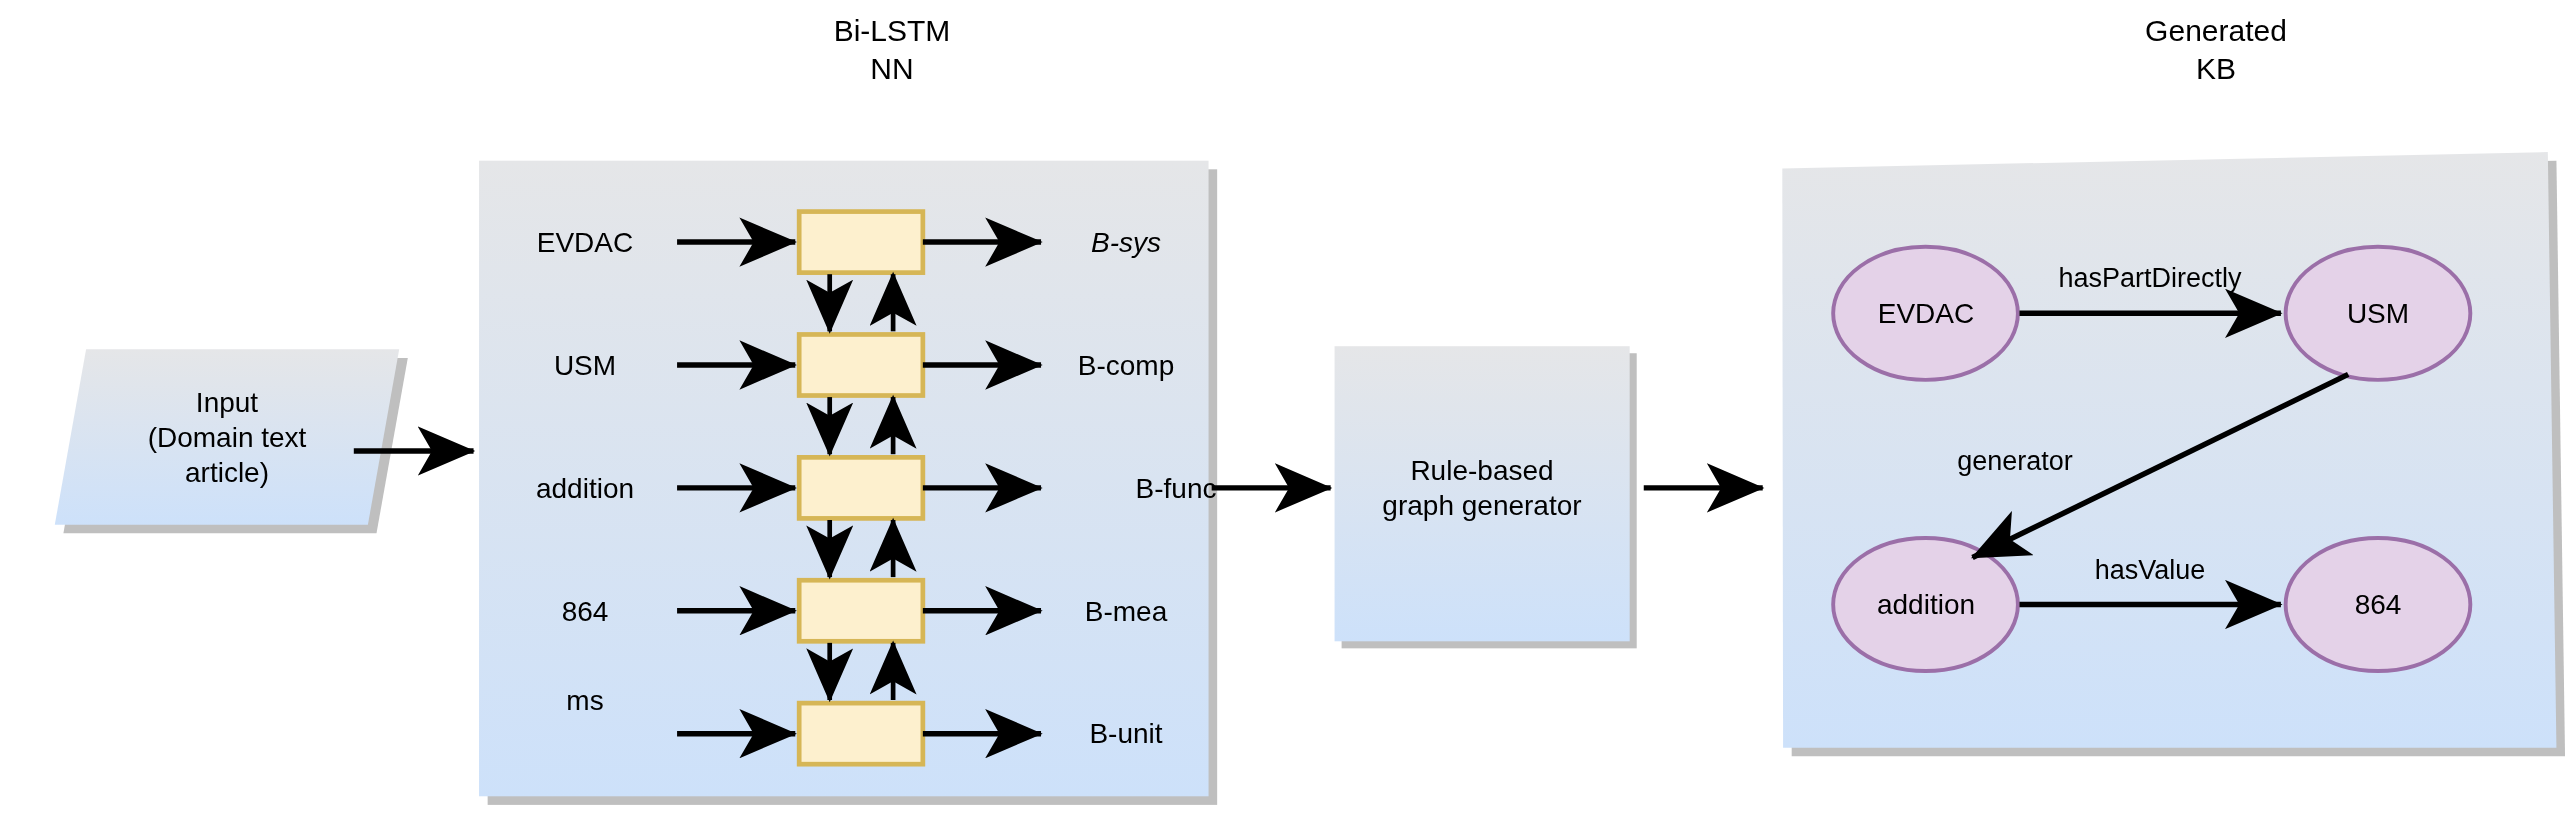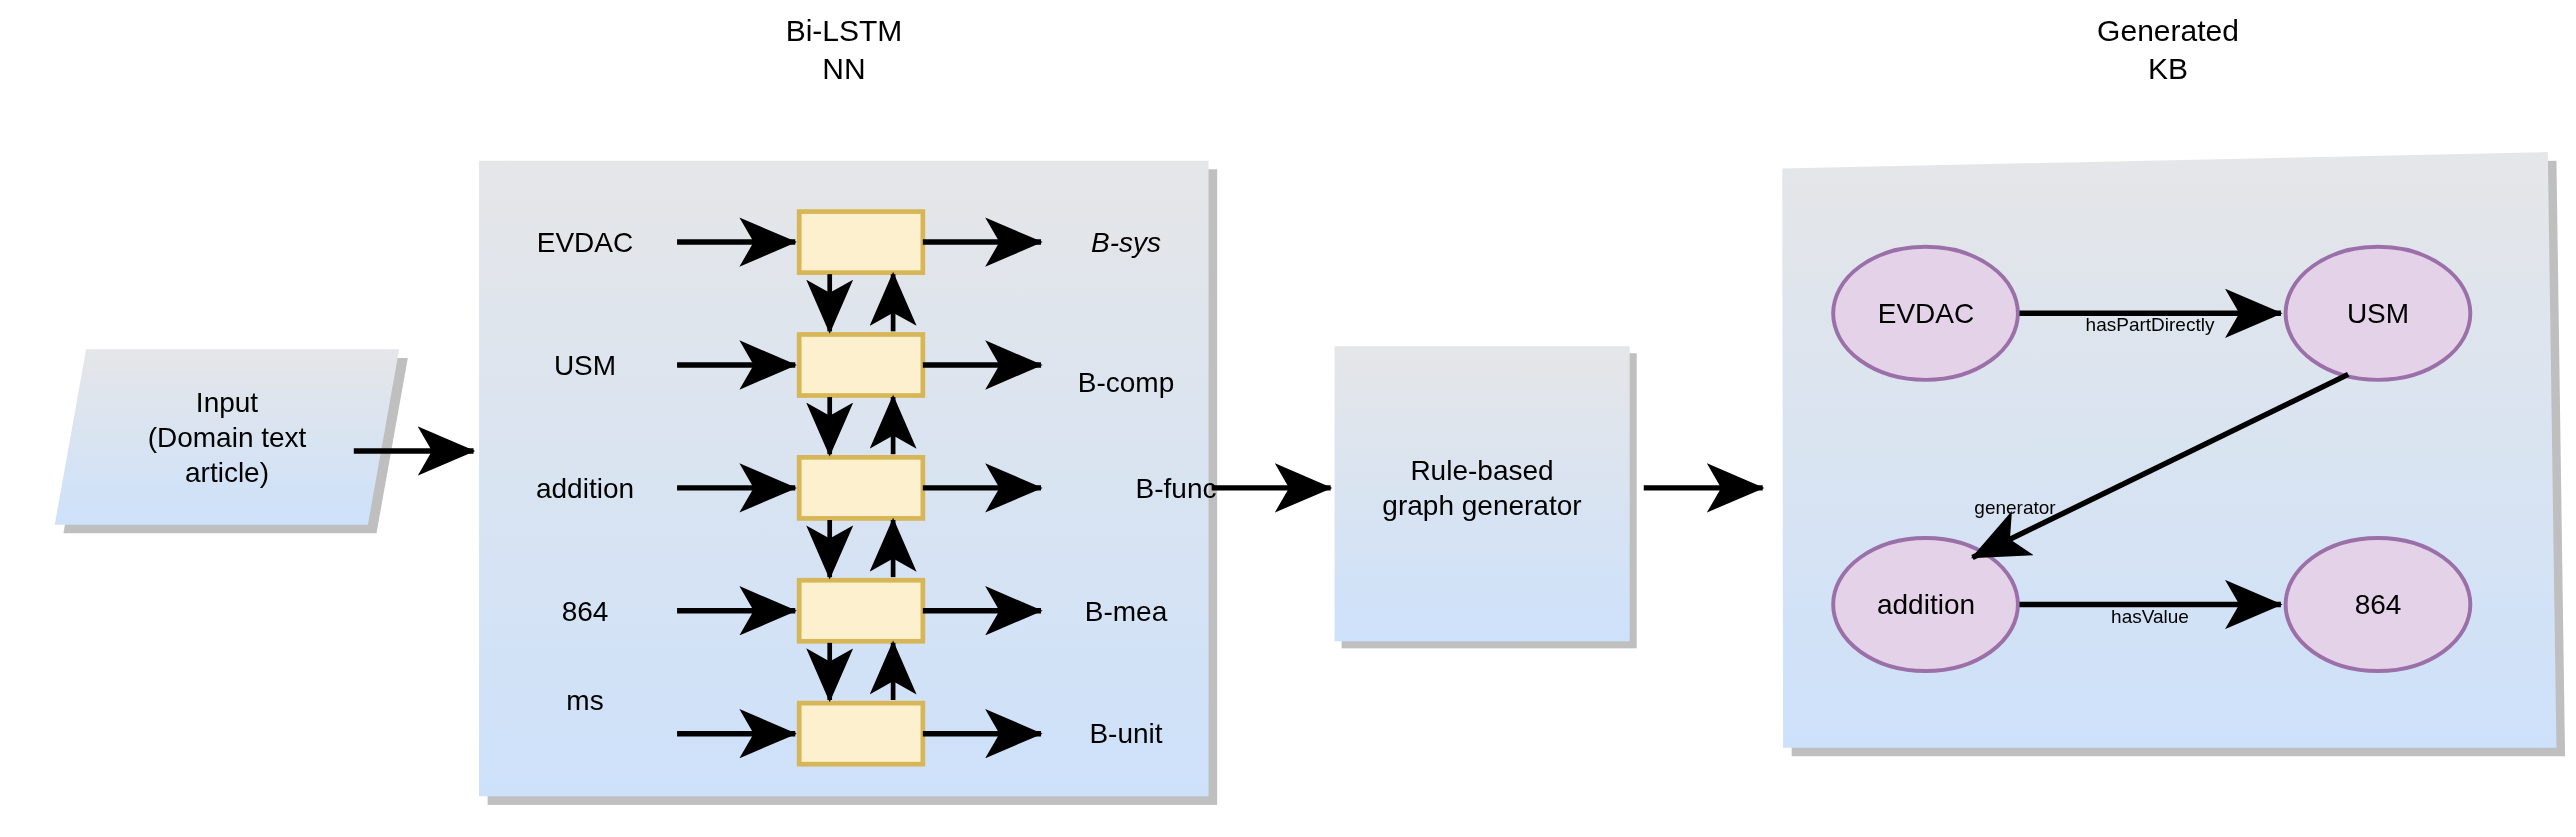--- a/index.html
+++ b/index.html
@@ -1,24 +1,24 @@
 <!DOCTYPE html>
 <html style="font-size:12.5px"><head>
 <meta charset="utf-8">
 <style>
   html,body{margin:0;padding:0;background:#ffffff;}
   body{width:2576px;height:838px;position:relative;overflow:hidden;
        font-family:"Liberation Sans","DejaVu Sans",sans-serif;color:#000;}
   .stage{position:absolute;left:0;top:0;width:2576px;height:838px;}
   svg.layer{position:absolute;left:0;top:0;width:2576px;height:838px;overflow:visible;}
   .lbl{position:absolute;white-space:pre;line-height:1.25;text-align:center;}
-  .title{font-size:30px;}
+  .title{font-size:30px;margin-left:48px;}
   .node-txt{font-size:28px;}
   .io-txt{font-size:28px;}
-  .edge-txt{font-size:19px;margin-top:46px;}
+  .edge-txt{font-size:27px;}
   .box-txt{font-size:28px;text-align:center;}
   .ctr{transform:translate(-50%,-50%);}
 </style>
 </head>
 <body>
 
 <div class="stage">
 
   <svg class="layer" viewBox="0 0 3291 1070">
     <defs>
@@ -136,21 +136,21 @@
   <div class="lbl title ctr" style="left:2168px;top:49px;">Generated
 KB</div>
 
   <div class="lbl io-txt ctr" style="left:585px;top:242px;">EVDAC</div>
   <div class="lbl io-txt ctr" style="left:585px;top:365px;">USM</div>
   <div class="lbl io-txt ctr" style="left:585px;top:488px;">addition</div>
   <div class="lbl io-txt ctr" style="left:585px;top:611px;">864</div>
   <div class="lbl io-txt ctr" style="left:585px;top:700px;">ms</div>
 
   <div class="lbl io-txt ctr" style="left:1126px;top:242px;font-style:italic;">B-sys</div>
-  <div class="lbl io-txt ctr" style="left:1126px;top:365px;margin-top:17px;">B-comp</div>
+  <div class="lbl io-txt ctr" style="left:1126px;top:365px;">B-comp</div>
   <div class="lbl io-txt ctr" style="left:1176px;top:488px;">B-func</div>
   <div class="lbl io-txt ctr" style="left:1126px;top:611px;">B-mea</div>
   <div class="lbl io-txt ctr" style="left:1126px;top:733px;">B-unit</div>
 
   <div class="lbl box-txt ctr" style="left:1482px;top:488px;">Rule-based
 graph generator</div>
 
   <div class="lbl node-txt ctr" style="left:1926px;top:313px;">EVDAC</div>
   <div class="lbl node-txt ctr" style="left:2378px;top:313px;">USM</div>
   <div class="lbl node-txt ctr" style="left:1926px;top:604px;">addition</div>

